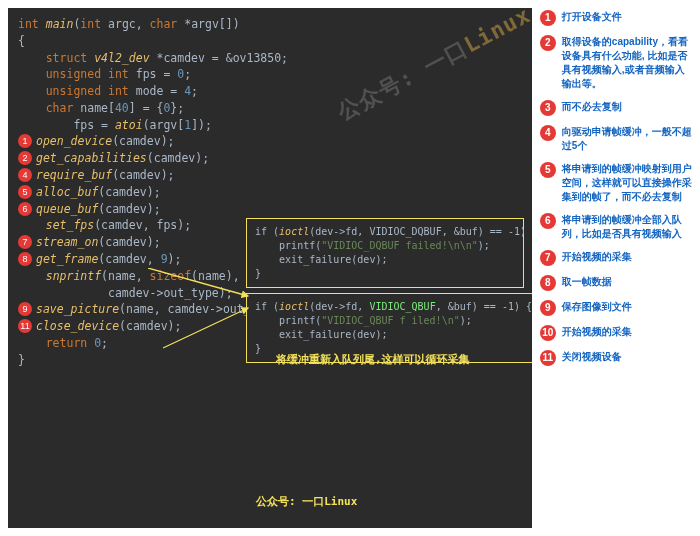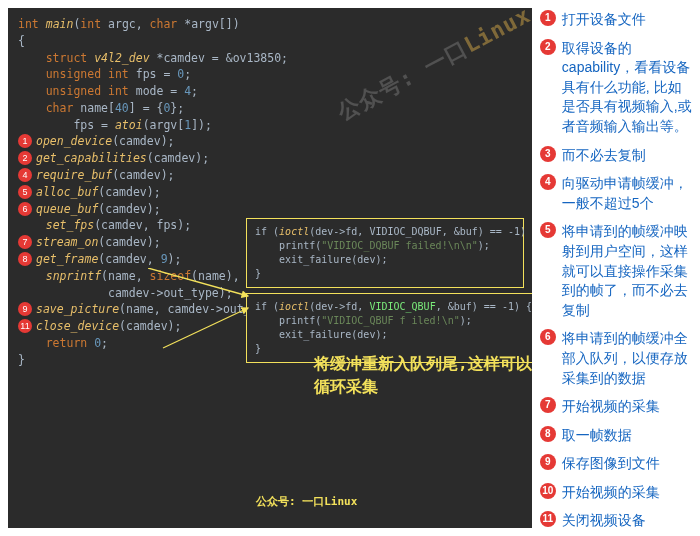--- a/index.html
+++ b/index.html
@@ -47,23 +47,22 @@
     position: absolute;
     border: 1px solid #f3e15b;
     padding: 6px 8px;
     background: #2b2b2b;
     font-size: 10px;
     line-height: 1.4;
   }
   .overlay-caption {
     position: absolute;
     color: #f3e15b;
-    font-size: 16px;
-    font-weight: bold;
-    margin-left: 38px;
+    font-size: 11px;
+    font-weight: bold;
   }
   .footer-note {
     position: absolute;
     color: #f3e15b;
     font-size: 11px;
     font-weight: bold;
   }
   .watermark {
     position: absolute;
     top: 40px; right: -10px;
@@ -94,23 +93,23 @@
     border-radius: 50%;
     background: #e53935;
     color: #fff;
     font-size: 10px;
     line-height: 16px;
     text-align: center;
     font-weight: bold;
   }
   .side-text {
     color: #1565c0;
-    font-size: 14px;
+    font-size: 10px;
     line-height: 1.4;
-    font-weight: 400;
+    font-weight: 700;
   }
   svg.arrow { position: absolute; pointer-events: none; }
 </style>
 </head>
 <body>
 
 <div class="code-panel">
   <div class="watermark">
     <span>公众号: 一口</span><span class="acc">Linux</span>
   </div>
@@ -184,21 +183,21 @@
   <div class="side-row">
       <span class="side-badge">4</span>
       <span class="side-text">向驱动申请帧缓冲，一般不超过5个</span>
     </div>
   <div class="side-row">
       <span class="side-badge">5</span>
       <span class="side-text">将申请到的帧缓冲映射到用户空间，这样就可以直接操作采集到的帧了，而不必去复制</span>
     </div>
   <div class="side-row">
       <span class="side-badge">6</span>
-      <span class="side-text">将申请到的帧缓冲全部入队列，以便存放采集到的数据</span>
+      <span class="side-text">将申请到的帧缓冲全部入队列，比如是否具有视频输入</span>
     </div>
   <div class="side-row">
       <span class="side-badge">7</span>
       <span class="side-text">开始视频的采集</span>
     </div>
   <div class="side-row">
       <span class="side-badge">8</span>
       <span class="side-text">取一帧数据</span>
     </div>
   <div class="side-row">

